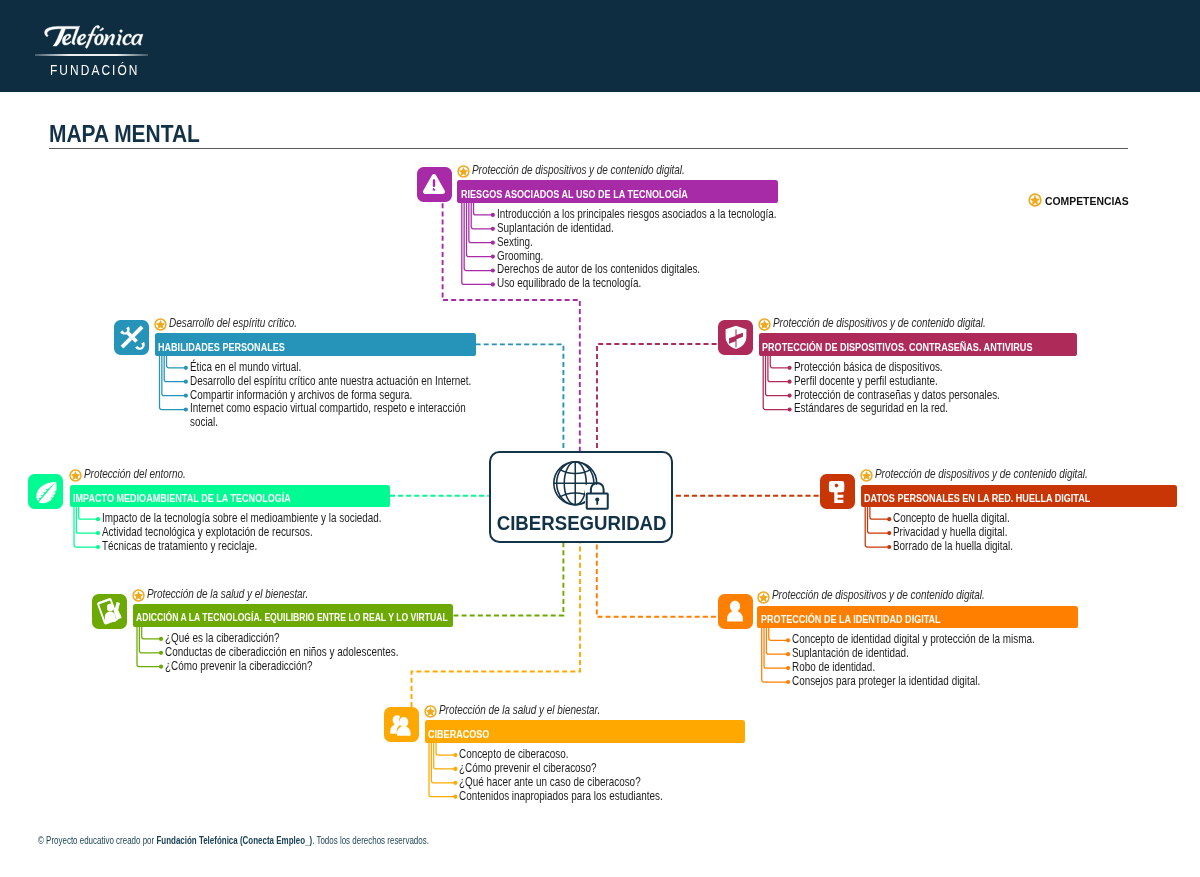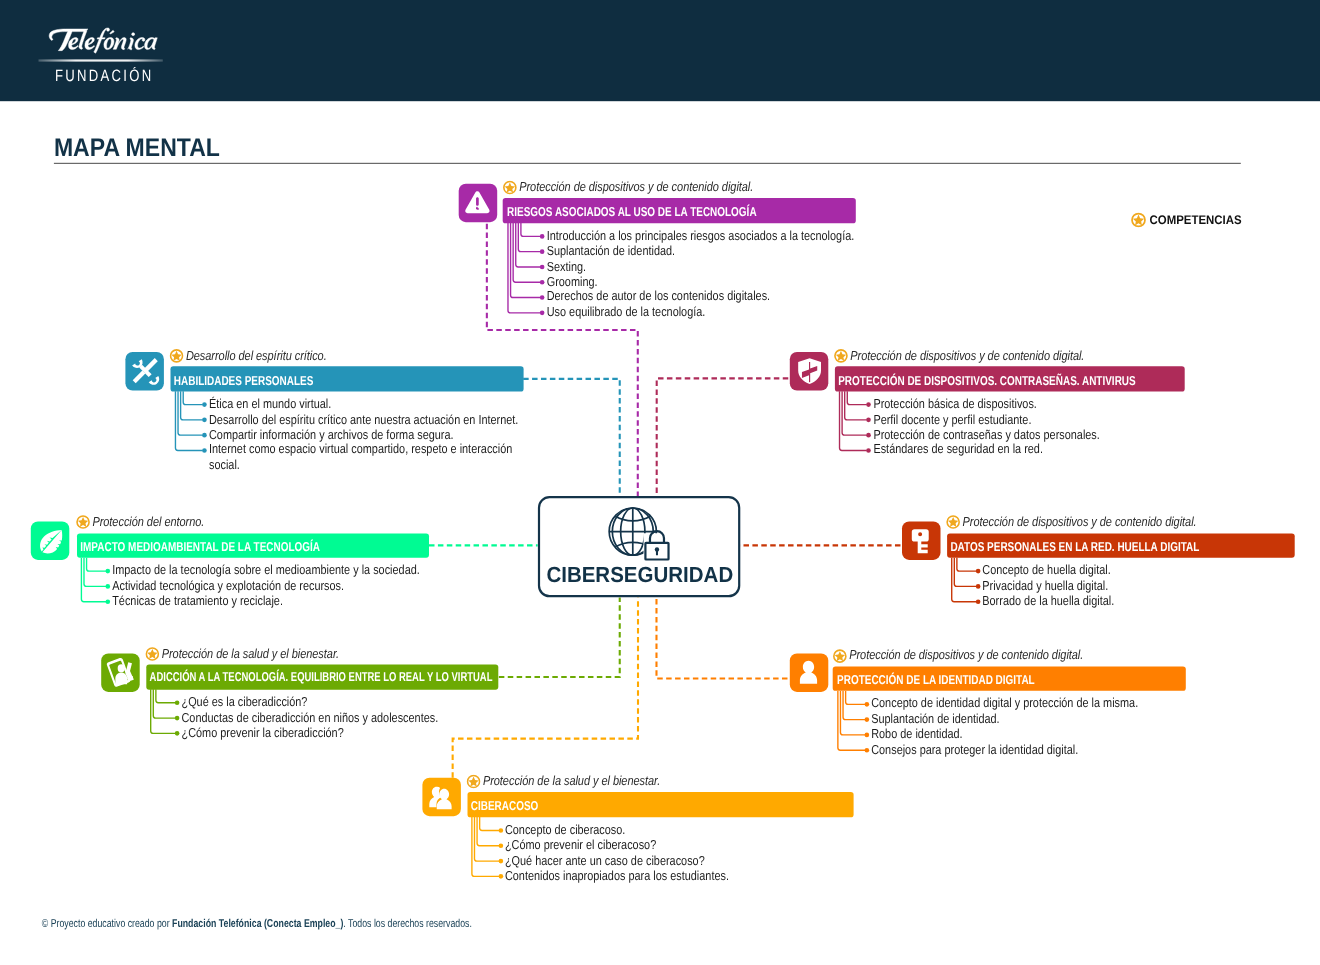--- a/index.html
+++ b/index.html
@@ -293,21 +293,21 @@
           <svg width="28" height="28" viewBox="0 0 24 24" fill="#fff" style="left:3.5px;top:3.5px">
             <path d="M8.5 3.6C6.4 3.6 4.8 5.5 4.8 7.8c0 1.6.75 3 1.85 3.75C4.4 12.45 2.8 14.5 2.8 17v2.5h5.6V17c0-2.4 1.55-4.45 3.75-5.35-1.05-.8-1.8-2.2-1.8-3.85 0-1.2.35-2.3.95-3.15a3.55 3.55 0 0 0-2.8-1.05z"></path>
             <path d="M14.4 5.1c-2.15 0-3.85 1.95-3.85 4.35 0 1.7.85 3.15 2.05 3.9-2.35.9-4.0 3.0-4.0 5.45v2.4h11.6v-2.4c0-2.45-1.65-4.55-4-5.45 1.2-.75 2.05-2.2 2.05-3.9 0-2.4-1.7-4.35-3.85-4.35z"></path>
           </svg>
         </div>
         <div class="star" style="left: 423.8px; top: 704.2px;"><svg width="13" height="13" viewBox="0 0 24 24">
             <circle cx="12" cy="12" r="10.1" fill="none" stroke="#F0A81E" stroke-width="2.7"></circle>
             <path d="M12 3.6 14.55 9.35l6.25.7-4.65 4.2 1.25 6.15L12 17.2l-5.4 3.2 1.25-6.15-4.65-4.2 6.25-.7z" fill="#F0A81E"></path>
           </svg></div>
         <div class="cat" style="left: 438.9px; top: 704.1px;">Protección de la salud y el bienestar.</div>
-        <div class="bar" style="left: 424.6px; top: 720.4px; width: 351px; height: 22.4px; background: rgb(255, 169, 0); text-align: right;">
+        <div class="bar" style="left: 424.6px; top: 720.4px; width: 320px; height: 22.4px; background: rgb(255, 169, 0); text-align: right;">
           <span>CIBERACOSO</span>
         </div>
         <div class="item" style="left: 459.45px; top: 747.9px;">Concepto de ciberacoso.</div>
         <div class="item" style="left: 459.45px; top: 761.8px;">¿Cómo prevenir el ciberacoso?</div>
         <div class="item" style="left: 459.45px; top: 775.7px;">¿Qué hacer ante un caso de ciberacoso?</div>
         <div class="item" style="left: 459.45px; top: 789.6px;">Contenidos inapropiados para los estudiantes.</div>
       </div>
       <div class="branch">
         <div class="icon-box" style="left: 718.1px; top: 319.7px; background: rgb(174, 43, 89);">
           <svg width="28" height="28" viewBox="0 0 24 24" fill="#fff" style="left:3.5px;top:3.5px">

